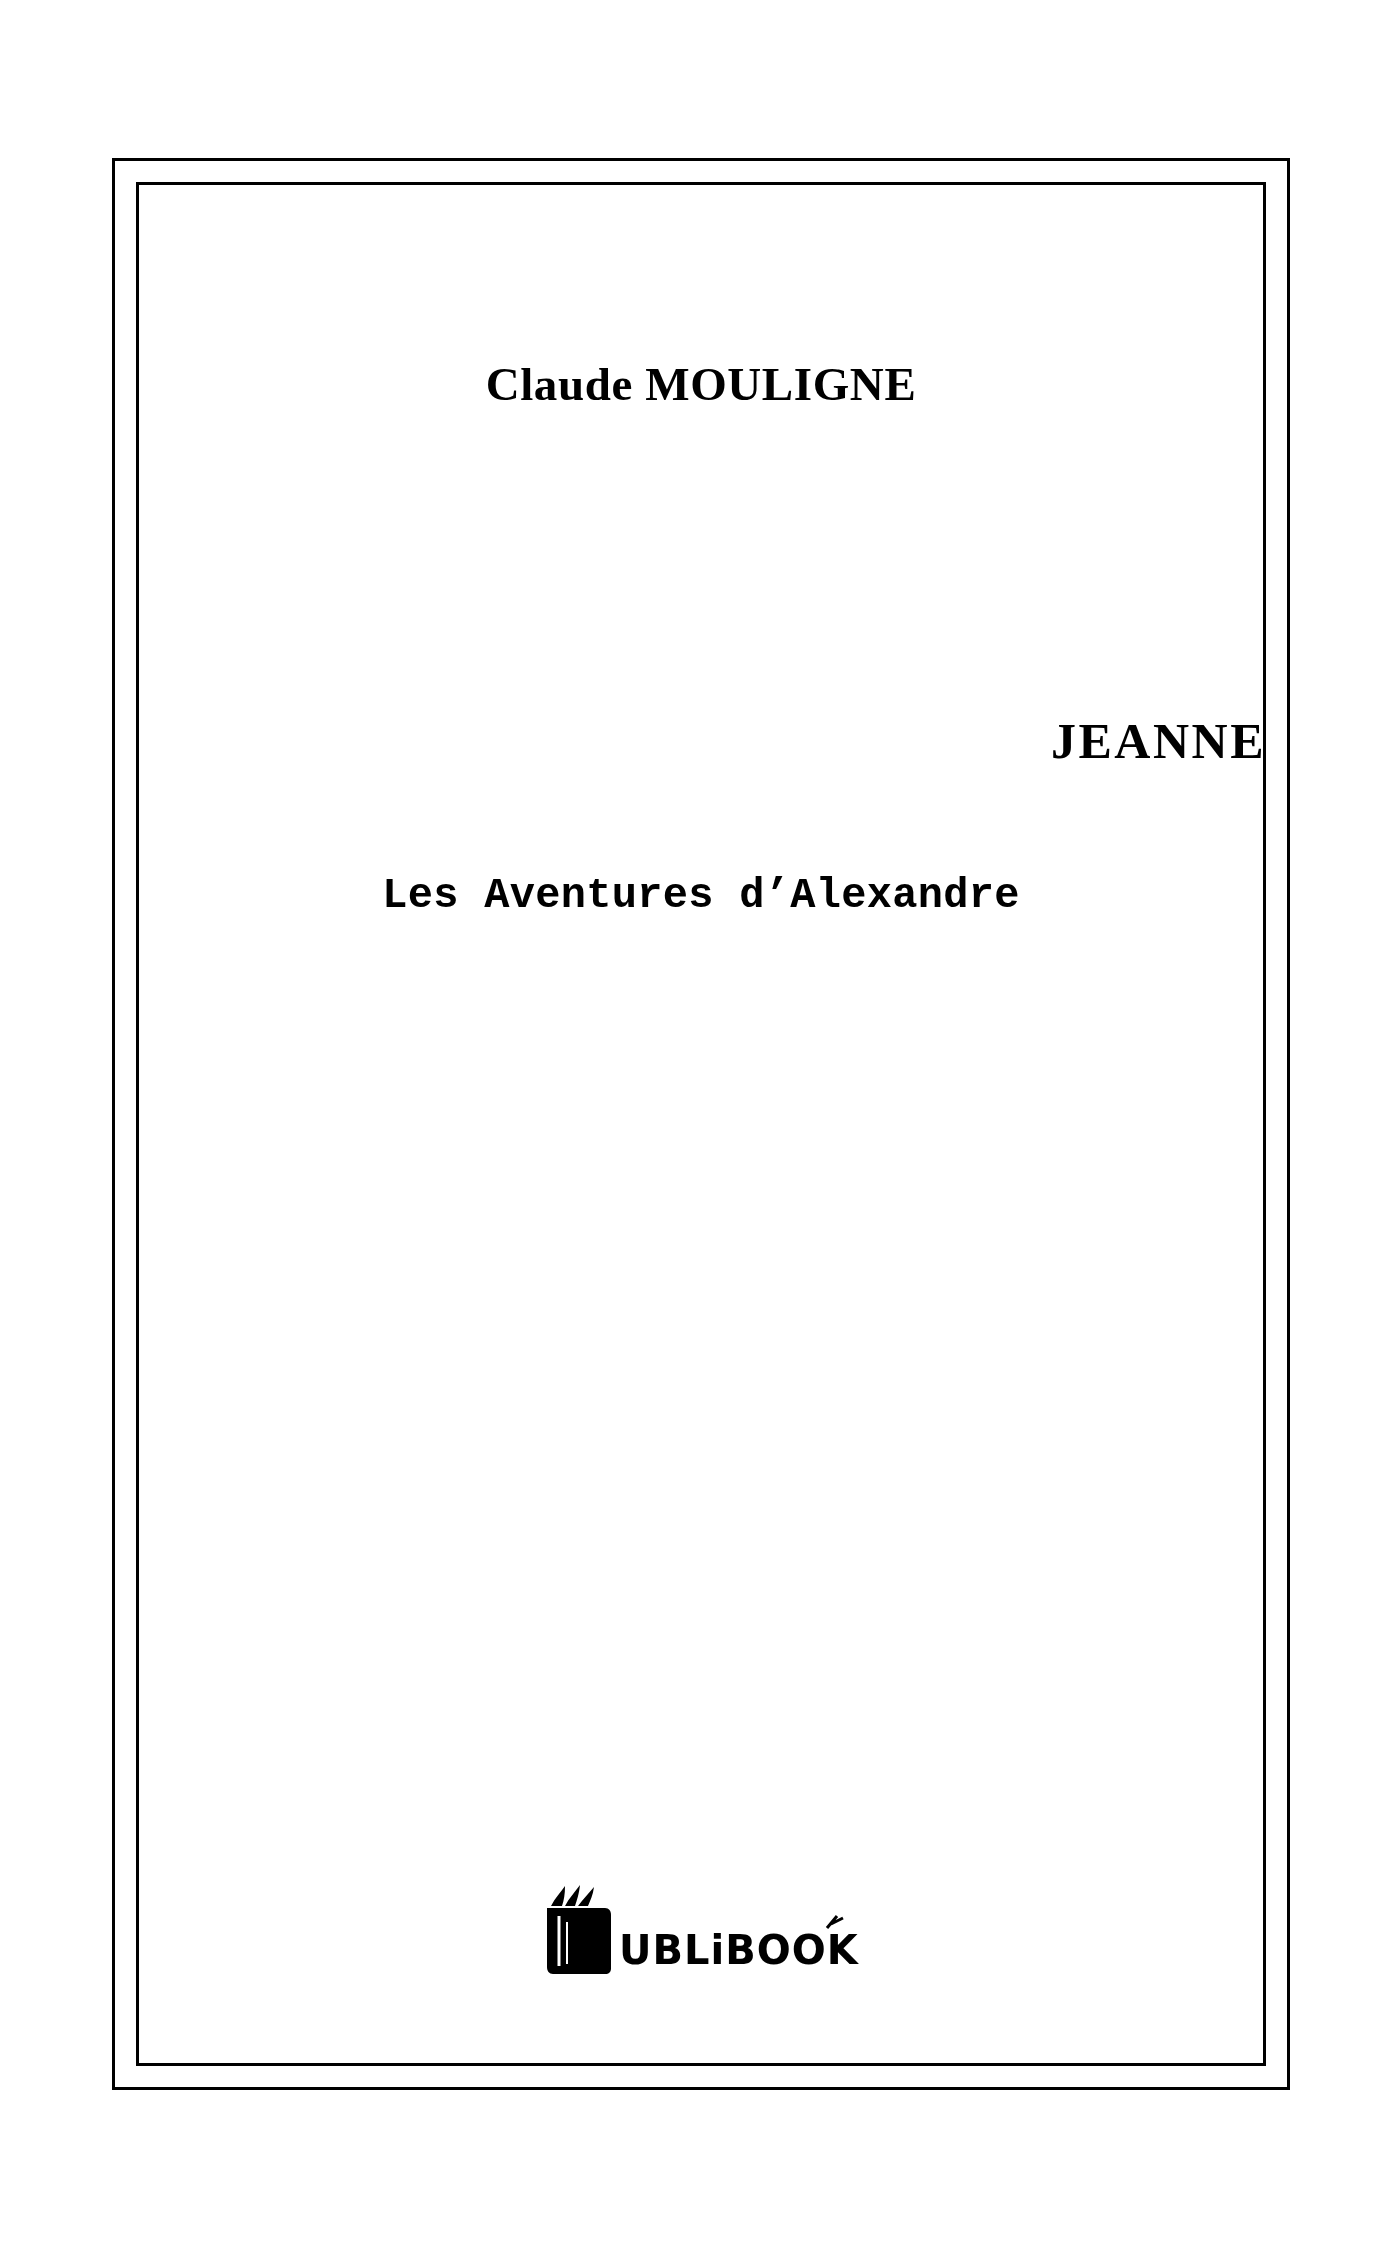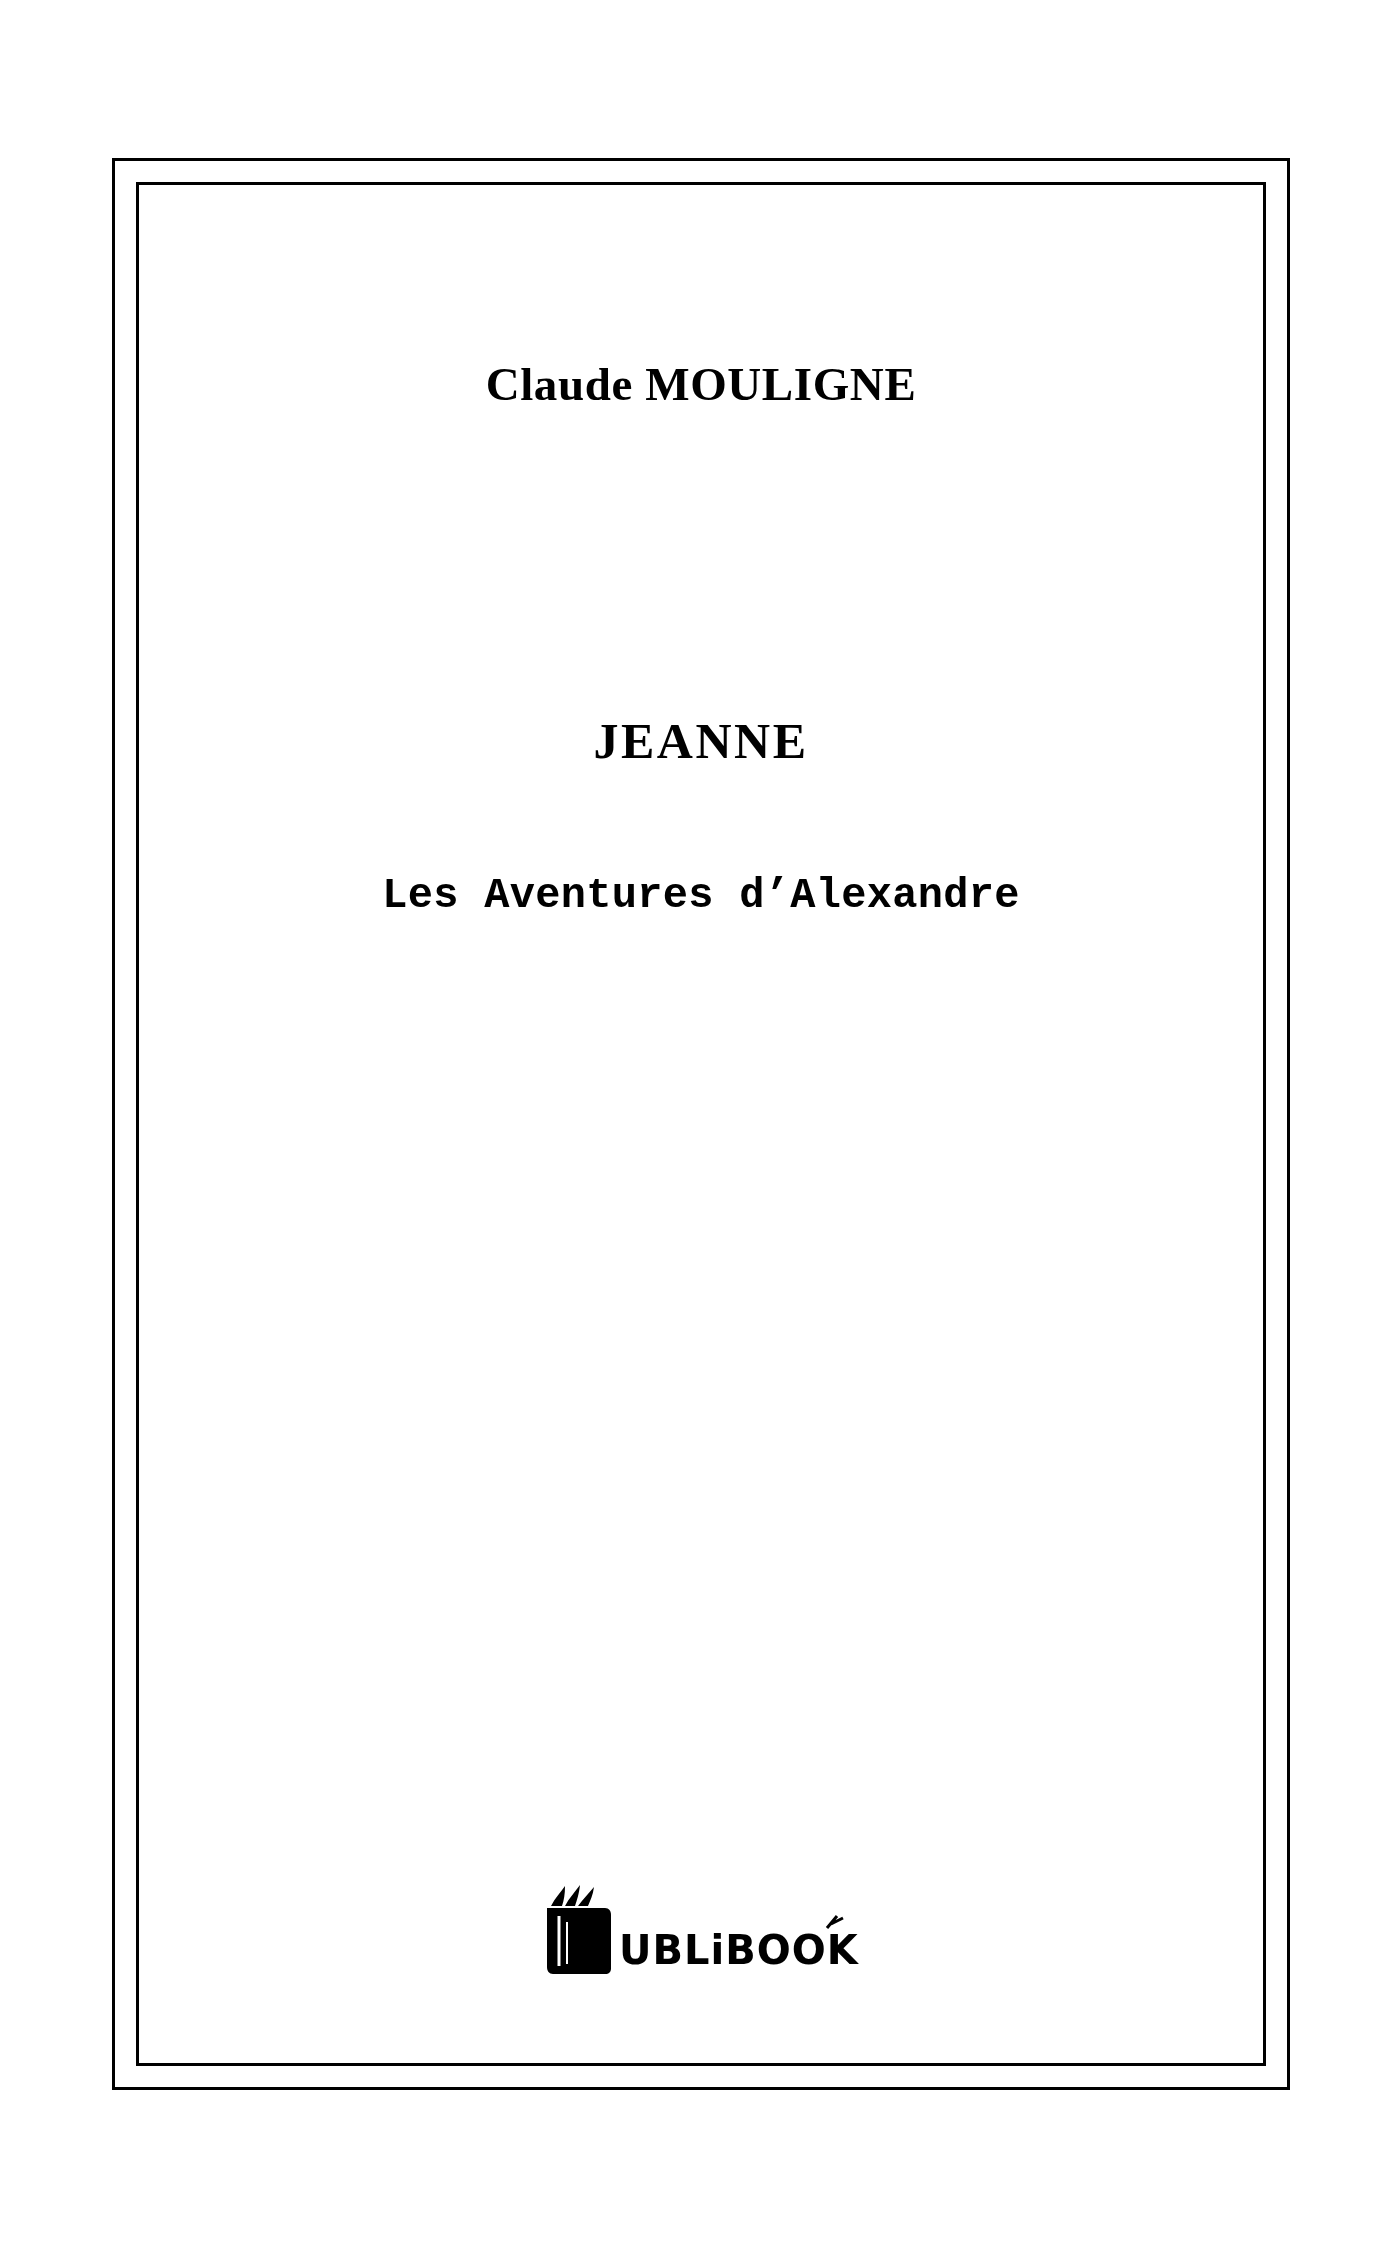--- a/index.html
+++ b/index.html
@@ -62,21 +62,21 @@
     font-size: 47px;
     font-weight: bold;
     letter-spacing: 0.6px;
   }
 
   .title {
     position: absolute;
     left: 0;
     top: 530px;
     width: 1130px;
-    text-align: center;
+    text-align: right;
     font-size: 50px;
     font-weight: bold;
     letter-spacing: 2.5px;
   }
 
   .subtitle {
     position: absolute;
     left: 0;
     top: 690px;
     width: 1130px;

